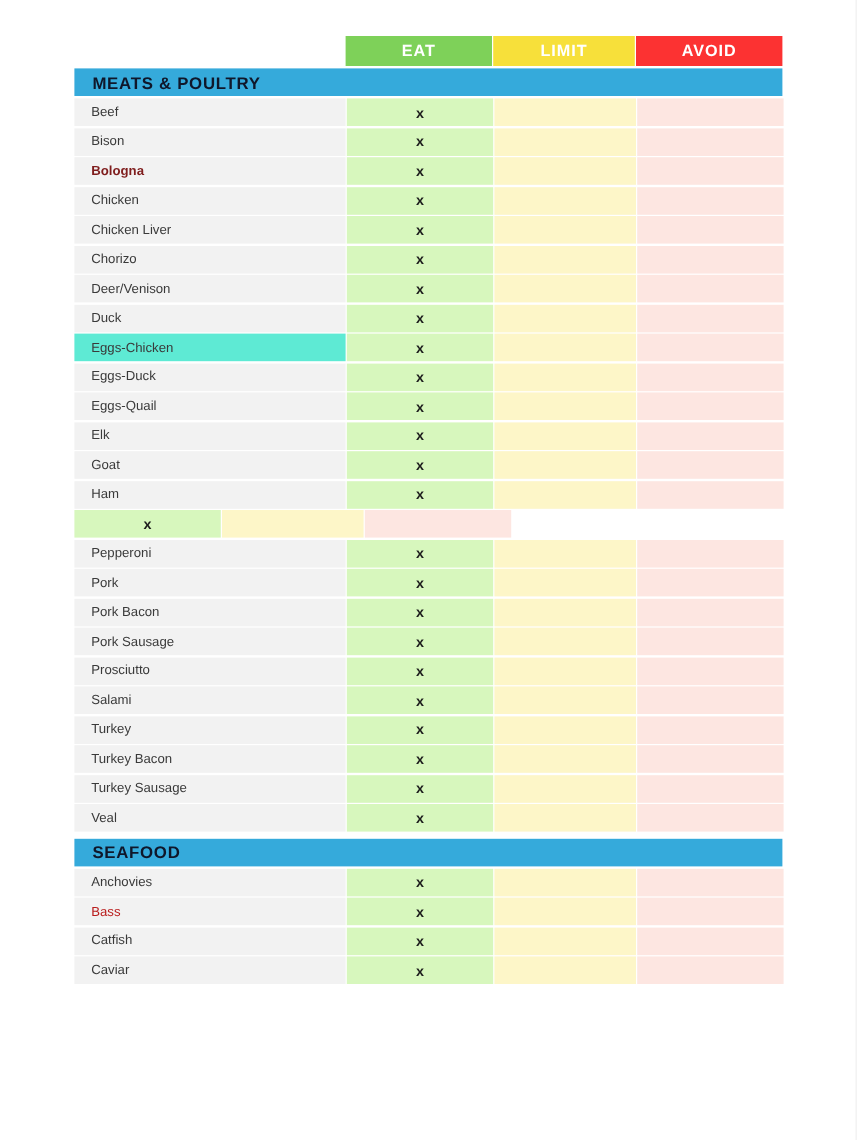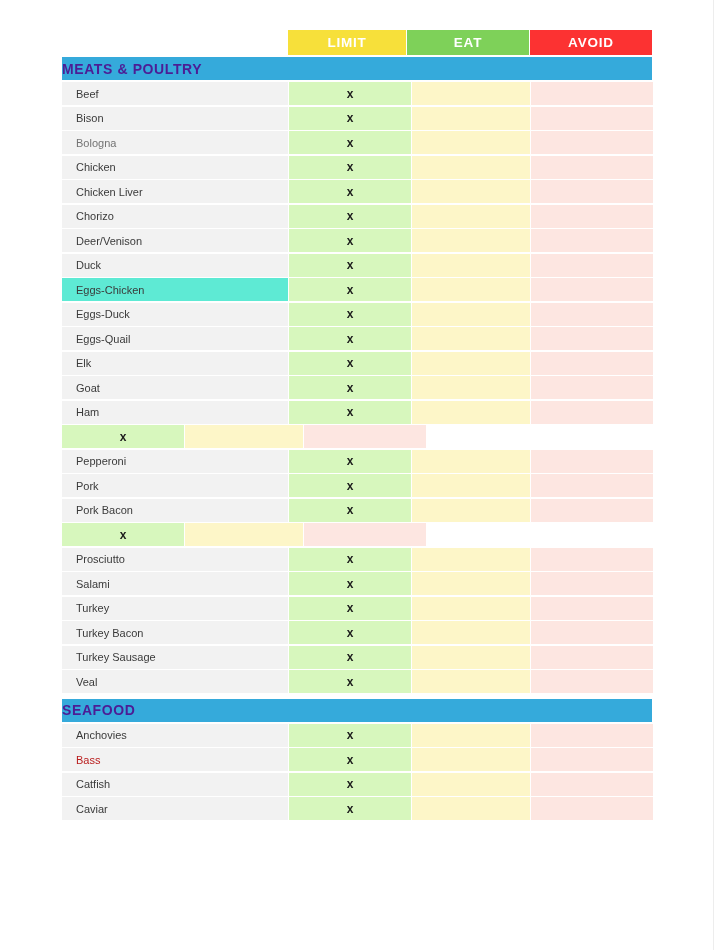--- a/index.html
+++ b/index.html
@@ -48,25 +48,25 @@
   }
   .colhead.eat  { width:122px; }
   .colhead.limit{ width:118px; }
   .colhead.avoid{ width:122px; margin-right:0; }
 
   
   .section-band{
     height:23px;
     display:flex;
     align-items:center;
-    color:#4c1d95;
+    color:#0f172a;
     font-weight:bold;
     font-size:14px;
     letter-spacing:0.6px;
-    padding-left:0;
+    padding-left:15px;
     box-sizing:border-box;
     margin-bottom:2px;
   }
   .section-gap{ height:4px; }
 
   
   .row{
     display:flex;
     height:23px;
     margin-bottom:1.5px;
@@ -100,41 +100,41 @@
   .cell-mark.avoid{ width:122px; margin-right:0; }
 </style>
 </head>
 <body>
 
 <div id="page">
   <div id="table">
 
     <div class="colhead-row">
       <div class="colhead-spacer"></div>
+      <div class="colhead eat" style="background: rgb(126, 209, 89);">EAT</div>
       <div class="colhead limit" style="background: rgb(247, 224, 58);">LIMIT</div>
-      <div class="colhead eat" style="background: rgb(126, 209, 89);">EAT</div>
       <div class="colhead avoid" style="background: rgb(252, 50, 50);">AVOID</div>
     </div>
 
     <div id="sections">
         <div class="section-band" style="background: rgb(53, 170, 219);">MEATS &amp; POULTRY</div>
         <div class="row">
           <div class="cell-name" style="background: rgb(242, 242, 242); color: rgb(58, 58, 58);">Beef</div>
           <div class="cell-mark eat" style="background: rgb(215, 247, 189);">x</div>
           <div class="cell-mark limit" style="background: rgb(253, 246, 200);"></div>
           <div class="cell-mark avoid" style="background: rgb(253, 230, 225);"></div>
         </div>
         <div class="row">
           <div class="cell-name" style="background: rgb(242, 242, 242); color: rgb(58, 58, 58);">Bison</div>
           <div class="cell-mark eat" style="background: rgb(215, 247, 189);">x</div>
           <div class="cell-mark limit" style="background: rgb(253, 246, 200);"></div>
           <div class="cell-mark avoid" style="background: rgb(253, 230, 225);"></div>
         </div>
         <div class="row">
-          <div class="cell-name" style="background: rgb(242, 242, 242); color: #737373;">Bologna</div>
+          <div class="cell-name" style="background: rgb(242, 242, 242); color: #7f1d1d; font-weight: bold;">Bologna</div>
           <div class="cell-mark eat" style="background: rgb(215, 247, 189);">x</div>
           <div class="cell-mark limit" style="background: rgb(253, 246, 200);"></div>
           <div class="cell-mark avoid" style="background: rgb(253, 230, 225);"></div>
         </div>
         <div class="row">
           <div class="cell-name" style="background: rgb(242, 242, 242); color: rgb(58, 58, 58);">Chicken</div>
           <div class="cell-mark eat" style="background: rgb(215, 247, 189);">x</div>
           <div class="cell-mark limit" style="background: rgb(253, 246, 200);"></div>
           <div class="cell-mark avoid" style="background: rgb(253, 230, 225);"></div>
         </div>
@@ -215,20 +215,21 @@
           <div class="cell-mark limit" style="background: rgb(253, 246, 200);"></div>
           <div class="cell-mark avoid" style="background: rgb(253, 230, 225);"></div>
         </div>
         <div class="row">
           <div class="cell-name" style="background: rgb(242, 242, 242); color: rgb(58, 58, 58);">Pork Bacon</div>
           <div class="cell-mark eat" style="background: rgb(215, 247, 189);">x</div>
           <div class="cell-mark limit" style="background: rgb(253, 246, 200);"></div>
           <div class="cell-mark avoid" style="background: rgb(253, 230, 225);"></div>
         </div>
         <div class="row">
+          <div class="cell-name" style="background: rgb(242, 242, 242); color: rgb(58, 58, 58);">Pork Sausage</div>
           <div class="cell-mark eat" style="background: rgb(215, 247, 189);">x</div>
           <div class="cell-mark limit" style="background: rgb(253, 246, 200);"></div>
           <div class="cell-mark avoid" style="background: rgb(253, 230, 225);"></div>
         </div>
         <div class="row">
           <div class="cell-name" style="background: rgb(242, 242, 242); color: rgb(58, 58, 58);">Prosciutto</div>
           <div class="cell-mark eat" style="background: rgb(215, 247, 189);">x</div>
           <div class="cell-mark limit" style="background: rgb(253, 246, 200);"></div>
           <div class="cell-mark avoid" style="background: rgb(253, 230, 225);"></div>
         </div>

